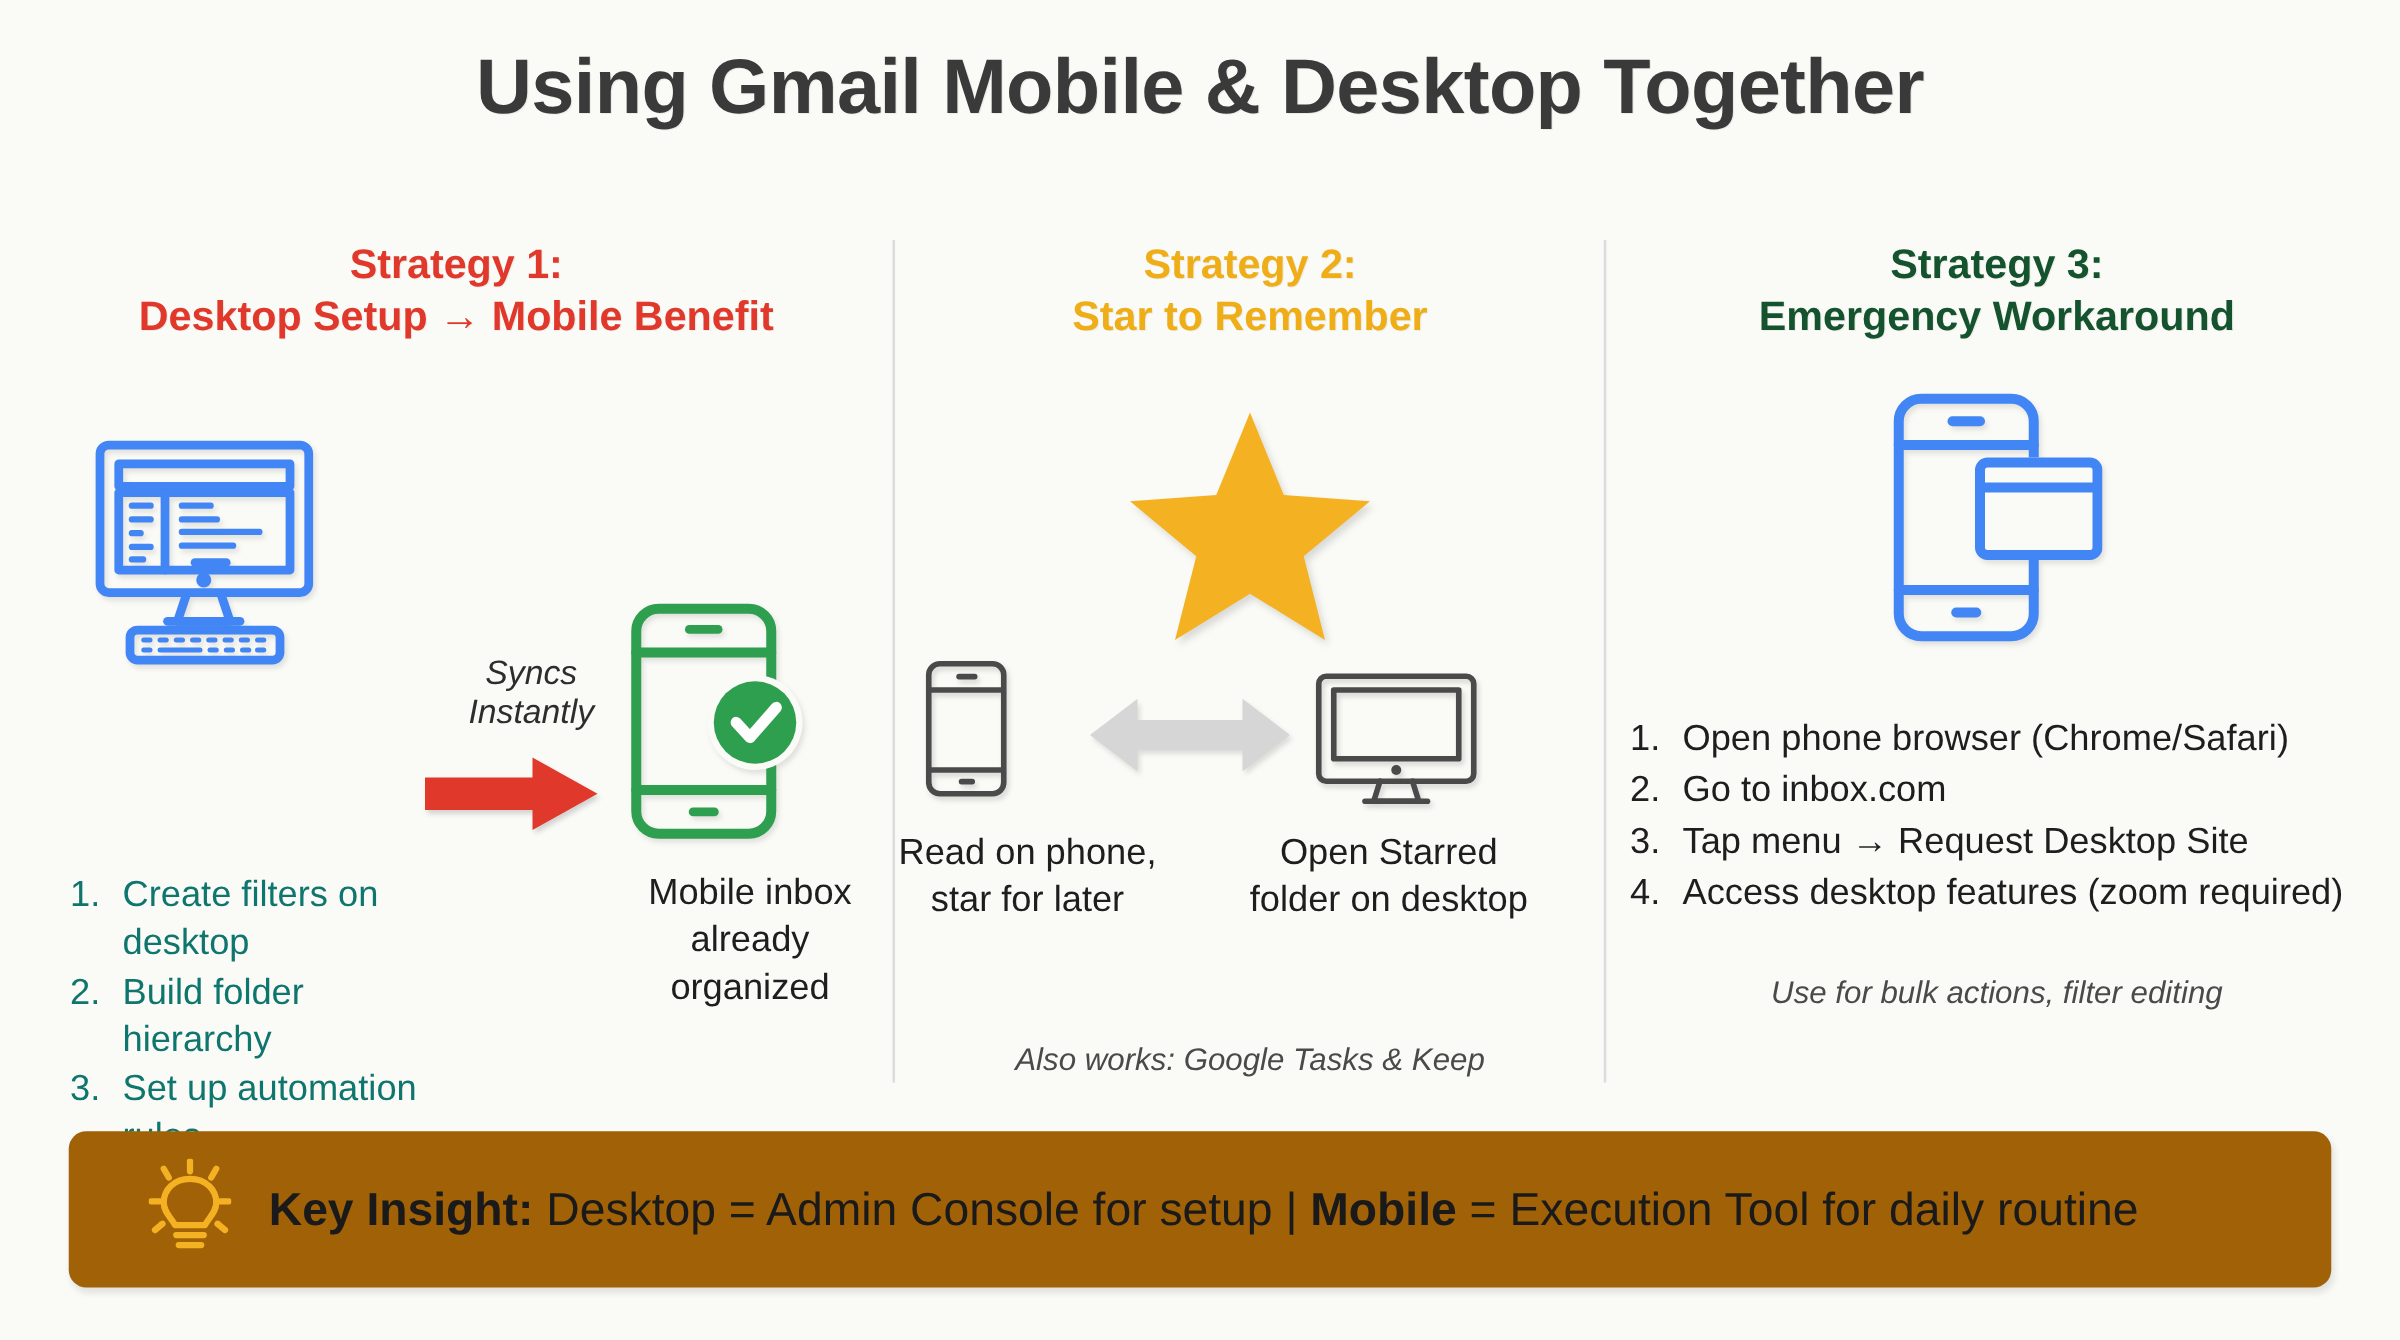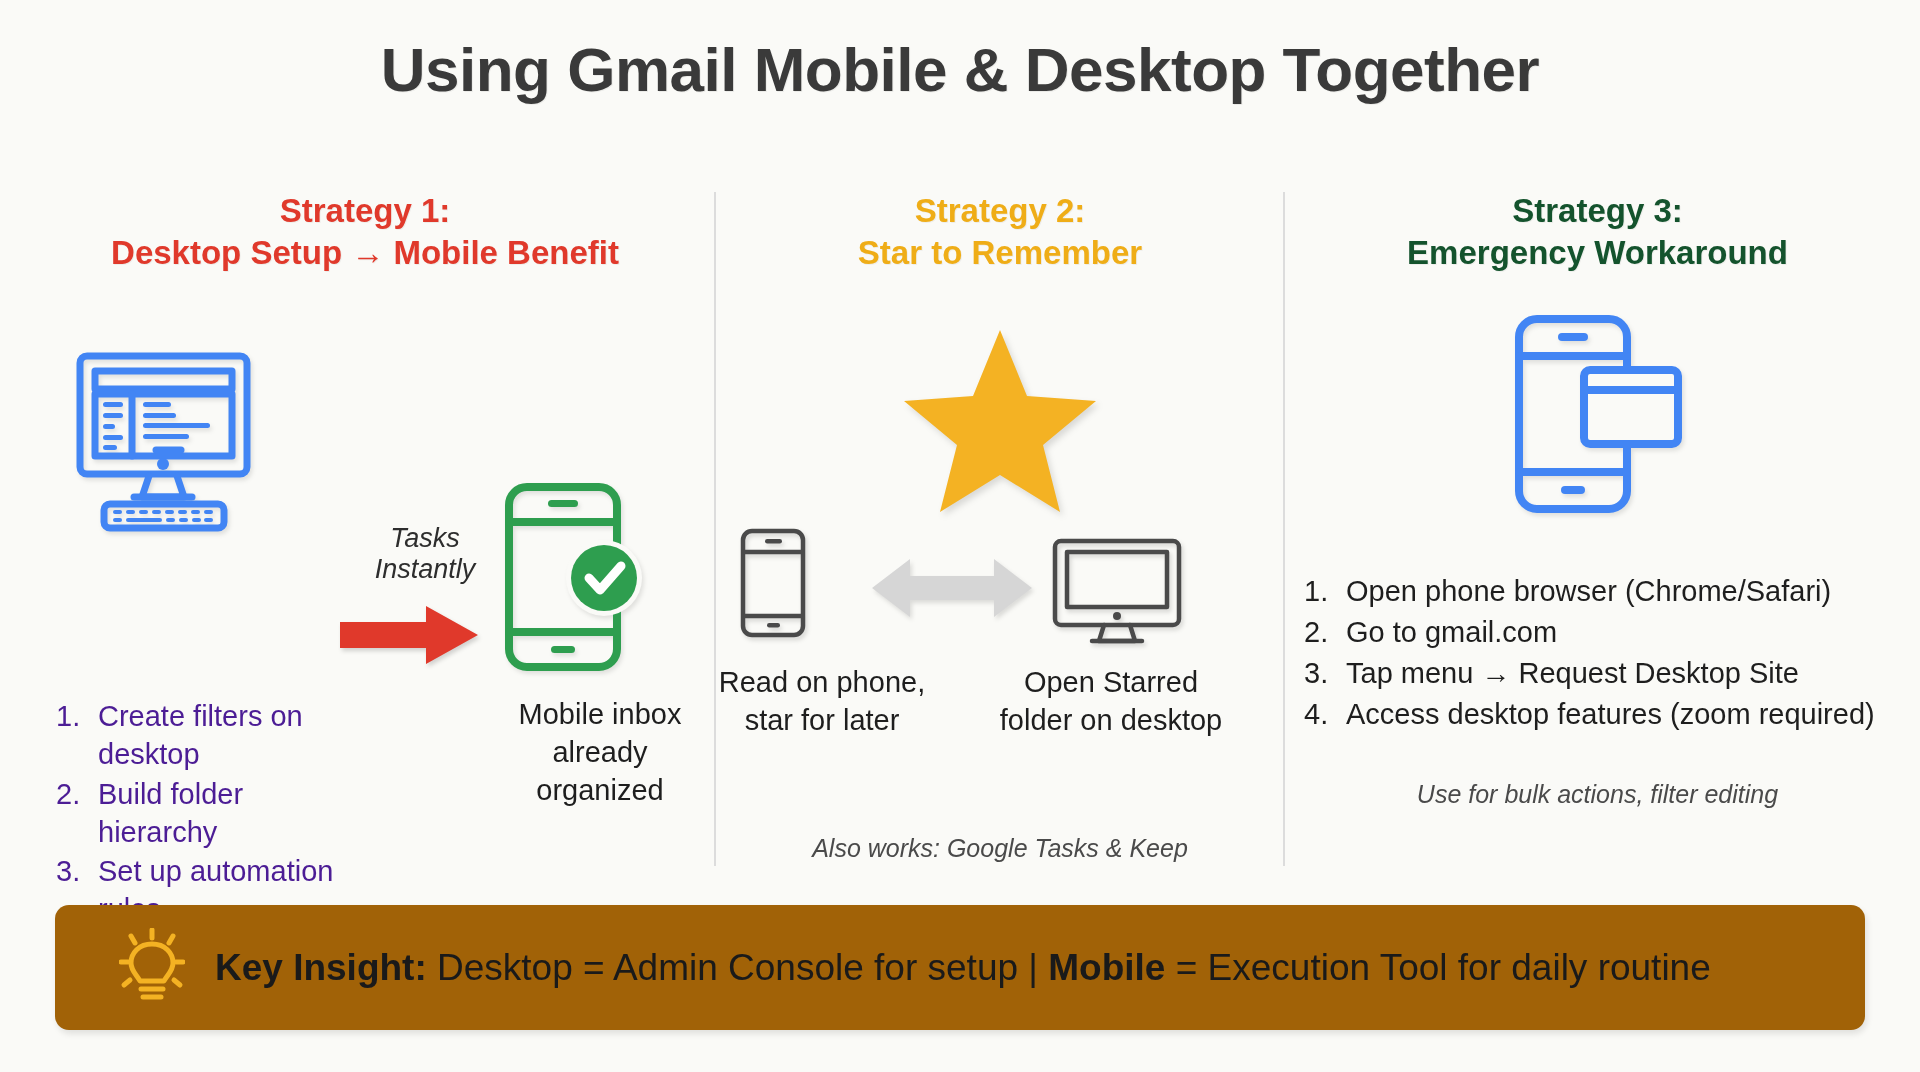--- a/index.html
+++ b/index.html
@@ -98,21 +98,21 @@
   .c1-bottom {
     position: relative;
     height: 270px;
   }
   .steps-list {
     position: absolute;
     left: 36px; top: 80px;
     width: 290px;
     list-style: none;
     font-size: 29px;
-    color: #4c1d95;
+    color: #0f766e;
     line-height: 1.30;
   }
   .steps-list li {
     padding-left: 42px;
     text-indent: -42px;
     margin-bottom: 2px;
   }
   .steps-list li .num { display: inline-block; width: 42px; text-indent: 0; }
 
   .mobile-caption {
@@ -267,21 +267,21 @@
               <rect x="50" y="166" width="36" height="4" rx="2"></rect>
             <rect x="90" y="166" width="9" height="4" rx="2"></rect>
               <rect x="103" y="166" width="9" height="4" rx="2"></rect>
             <rect x="116" y="166" width="9" height="4" rx="2"></rect>
               <rect x="128" y="166" width="9" height="4" rx="2"></rect>
           </g>
         </svg>
       </span>
 
       <div class="syncs-label">
-        <div>Tasks</div>
+        <div>Syncs</div>
         <div>Instantly</div>
       </div>
 
       <span class="sync-arrow">
         <svg width="140" height="62" viewBox="0 0 140 62">
           <path d="M0 18 L86 18 L86 2 L138 31 L86 60 L86 44 L0 44 Z" fill="#E0392B"></path>
         </svg>
       </span>
 
       <span class="greenphone-wrap">
@@ -402,21 +402,21 @@
         <g fill="#FAFAF7">
           <circle cx="84" cy="66" r="4"></circle>
           <circle cx="98" cy="66" r="4"></circle>
           <circle cx="112" cy="66" r="4"></circle>
         </g>
       </svg>
     </div>
 
     <ol class="c3-list">
       <li><span class="num">1.</span><span>Open phone browser (Chrome/Safari)</span></li>
-      <li><span class="num">2.</span><span>Go to gmail.com</span></li>
+      <li><span class="num">2.</span><span>Go to inbox.com</span></li>
       <li><span class="num">3.</span><span>Tap menu → Request Desktop Site</span></li>
       <li><span class="num">4.</span><span>Access desktop features (zoom required)</span></li>
     </ol>
 
     <div class="footnote c3-footnote">Use for bulk actions, filter editing</div>
   </div>
 
   <div class="footer-bar">
     <span class="bulb-icon">
       <svg width="66" height="78" viewBox="0 0 66 78">

